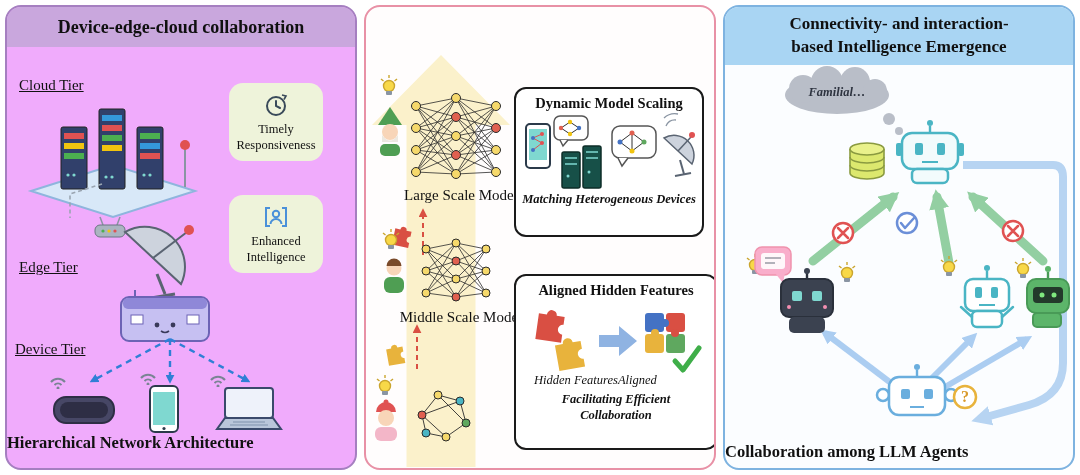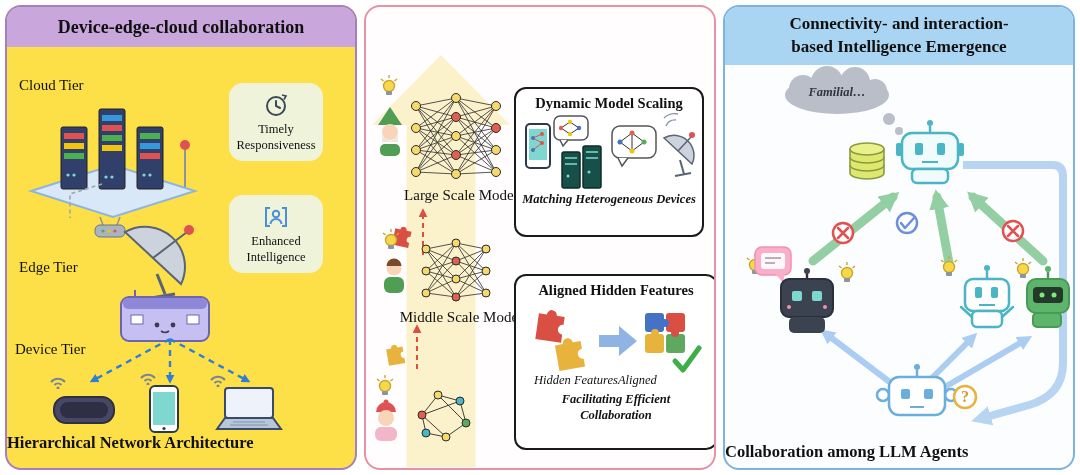--- a/index.html
+++ b/index.html
@@ -1,31 +1,31 @@
 <!DOCTYPE html>
 <html><head>
 <meta charset="utf-8">
 <style>
   * { margin:0; padding:0; box-sizing:border-box; }
   html,body { width:1080px; height:475px; }
   body { background:#fff; font-family:"Liberation Serif", serif; color:#111; position:relative; overflow:hidden; }
   .stage { position:absolute; inset:0; display:flex; gap:7px; padding:5px; }
   .panel { position:relative; flex:1 1 0; border-radius:16px; overflow:hidden; background:#fff; }
-  .panel-left { border:2px solid #a57fc0; background:#fde047; }
+  .panel-left { border:2px solid #a57fc0; background:#f0abfc; }
   .panel-middle { border:2px solid #e891a6; background:#fffdfd; }
   .panel-right { border:2px solid #7eb3e0; background:#fbfdff; }
   .panel-header { display:flex; flex-direction:column; align-items:center; justify-content:center; text-align:center; font-weight:bold; color:#101010; }
   .hd-left { height:40px; background:#c9a7dd; font-size:18px; }
   .hd-middle { height:40px; background:#f9aec9; font-size:18px; }
   .hd-right { height:58px; background:#a9d5f3; font-size:17px; line-height:1.35; }
   .panel-body { position:absolute; left:0; right:0; bottom:0; }
   .pb-left, .pb-middle { top:40px; }
   .pb-right { top:58px; }
   .abs { position:absolute; }
-  .tier-label { font-size:15px; white-space:nowrap; }
+  .tier-label { font-size:15px; white-space:nowrap;text-decoration:underline; }
   .model-label { position:absolute; width:170px; text-align:center; font-size:15px; }
   .caption { position:absolute; left:0; right:0; font-weight:bold; font-size:16.5px; }
   .badge { position:absolute; width:94px; background:#eef3da; border-radius:14px; padding:9px 5px 8px 5px;
            display:flex; flex-direction:column; align-items:center; gap:4px; text-align:center;
            font-size:12.5px; line-height:1.25; }
   .mbox { position:absolute; background:#fff; border:2px solid #1a1a1a; border-radius:12px;
           display:flex; flex-direction:column; align-items:center; padding:6px 4px 4px 4px; }
   .mbox-title { font-weight:bold; font-size:14.5px; }
   .mbox-caption { font-weight:bold; font-style:italic; font-size:12.5px; text-align:center; line-height:1.25; }
   .align-labels { width:100%; display:flex; padding:0 10px 0 14px;

